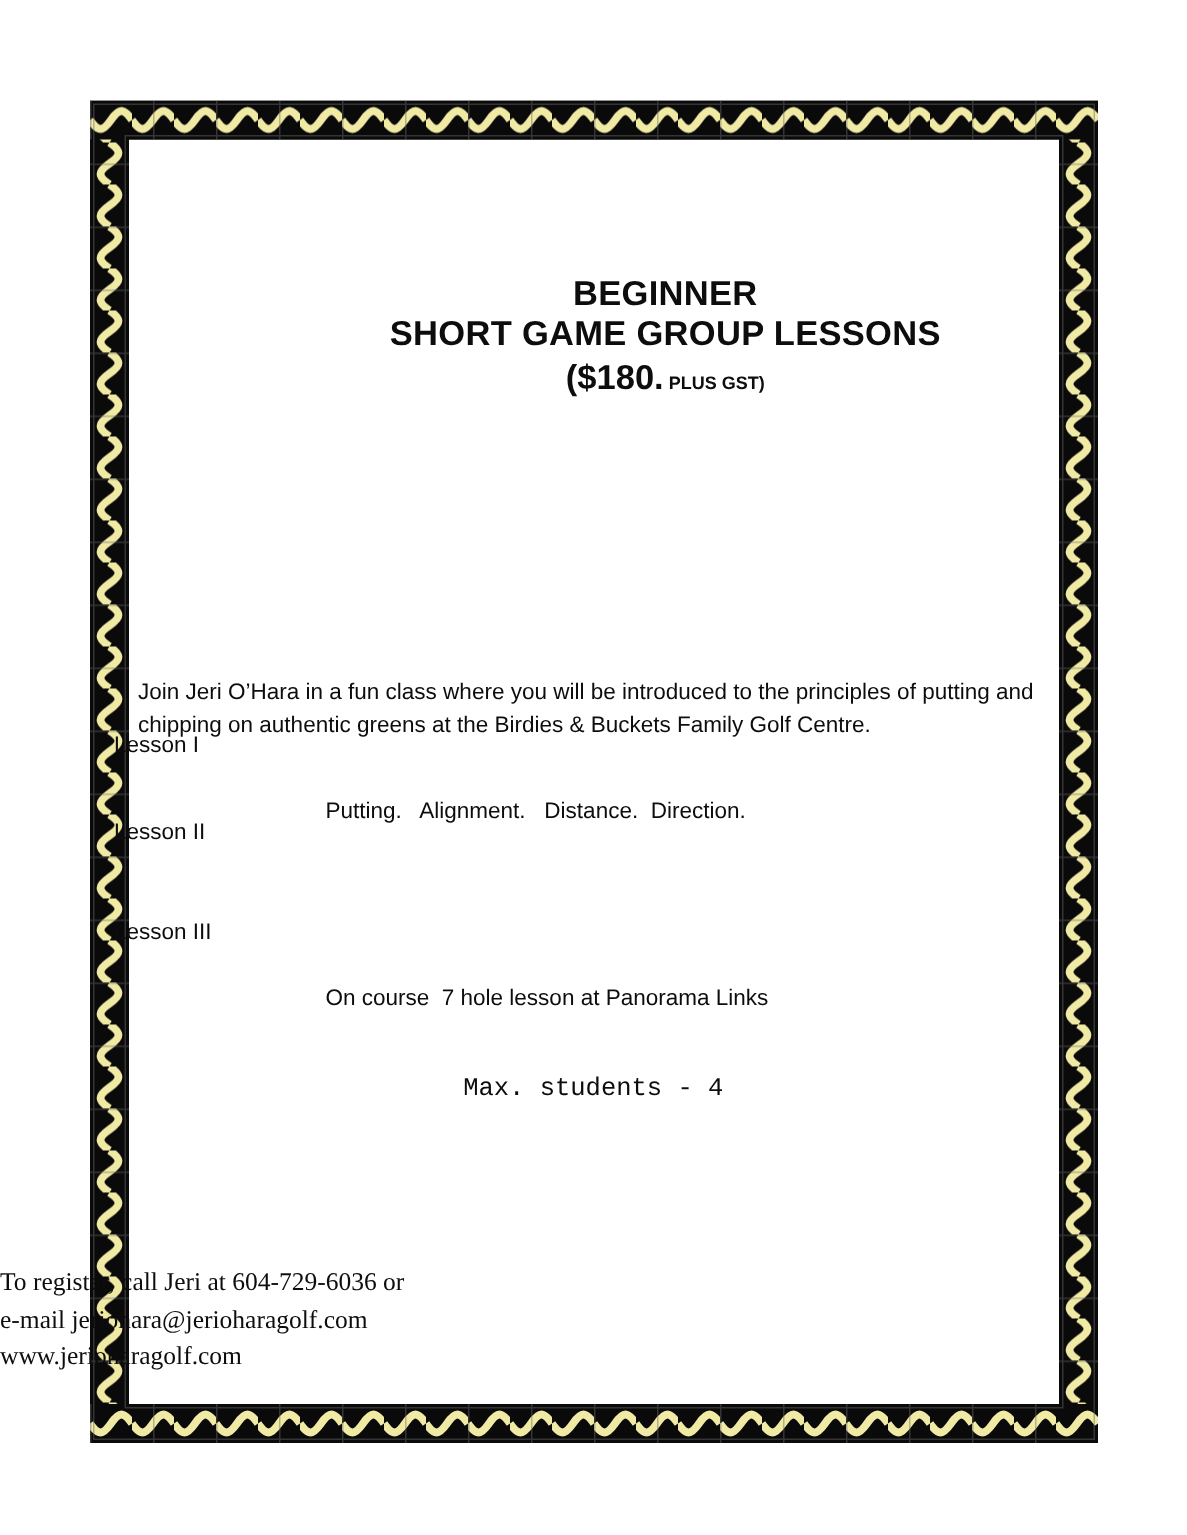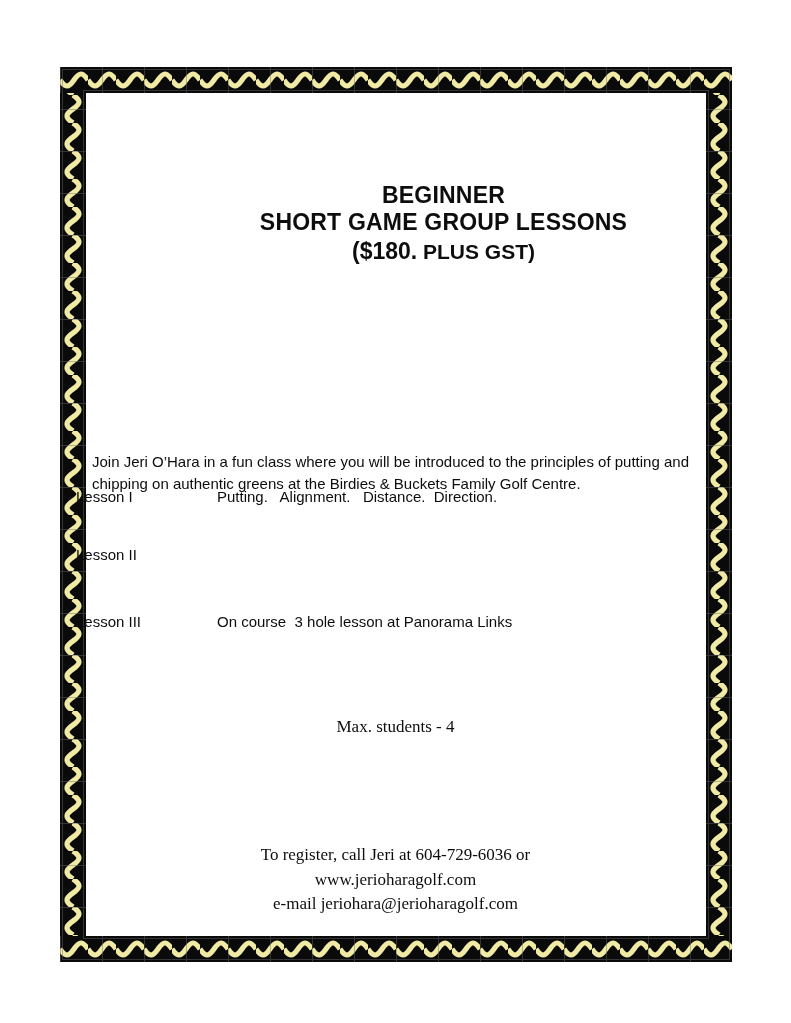--- a/index.html
+++ b/index.html
@@ -40,21 +40,21 @@
   }
   .title-line-sm {
     font-size: 16px;
     line-height: 20px;
   }
   .price-line {
     font-size: 23px;
     line-height: 30px;
   }
   .price-suffix {
-    font-size: 21px;
+    font-size: 12px;
   }
   .intro {
     position: absolute;
     left: 92px;
     top: 405px;
     width: 597px;
     font-size: 15px;
     line-height: 22px;
     white-space: pre-wrap;
     margin-top: 46px;
@@ -70,37 +70,37 @@
   .lesson-row.row-1 { top: 487px; }
   .lesson-row.row-2 { top: 545px; }
   .lesson-row.row-3 { top: 612px; }
   .lesson-label {
     width: 141px;
     flex: 0 0 141px;
   }
   .lesson-desc {
     flex: 1;
     white-space: pre-wrap;
+    margin-top: 44px;
   }
   .max-students {
     position: absolute;
     left: 0;
     top: 716px;
     width: 791px;
     text-align: center;
-    font-family: Liberation Serif, serif;
+    font-family: Liberation Mono, monospace;
     font-size: 17px;
     line-height: 22px;
   }
   .contact-block {
     position: absolute;
     left: 0;
     top: 843px;
     width: 791px;
-    text-align: center;
     font-family: "Liberation Serif", serif;
     font-size: 17px;
     line-height: 24.5px;
   }
 </style>
 </head>
 <body>
 
 <div class="page">
 
@@ -163,24 +163,24 @@
 
   <div class="lesson-row row-1">
     <div class="lesson-label">Lesson I</div>
     <div class="lesson-desc">Putting.   Alignment.   Distance.  Direction.</div>
   </div>
   <div class="lesson-row row-2">
     <div class="lesson-label">Lesson II</div>
   </div>
   <div class="lesson-row row-3">
     <div class="lesson-label">Lesson III</div>
-    <div class="lesson-desc">On course  3 hole lesson at Panorama Links</div>
+    <div class="lesson-desc">On course  7 hole lesson at Panorama Links</div>
   </div>
 
   <div class="max-students">Max. students - 4</div>
 
   <div class="contact-block">
     <div>To register, call Jeri at 604-729-6036 or</div>
+    <div>e-mail jeriohara@jerioharagolf.com</div>
     <div>www.jerioharagolf.com</div>
-    <div>e-mail jeriohara@jerioharagolf.com</div>
   </div>
 
 </div>
 
 </body></html>

